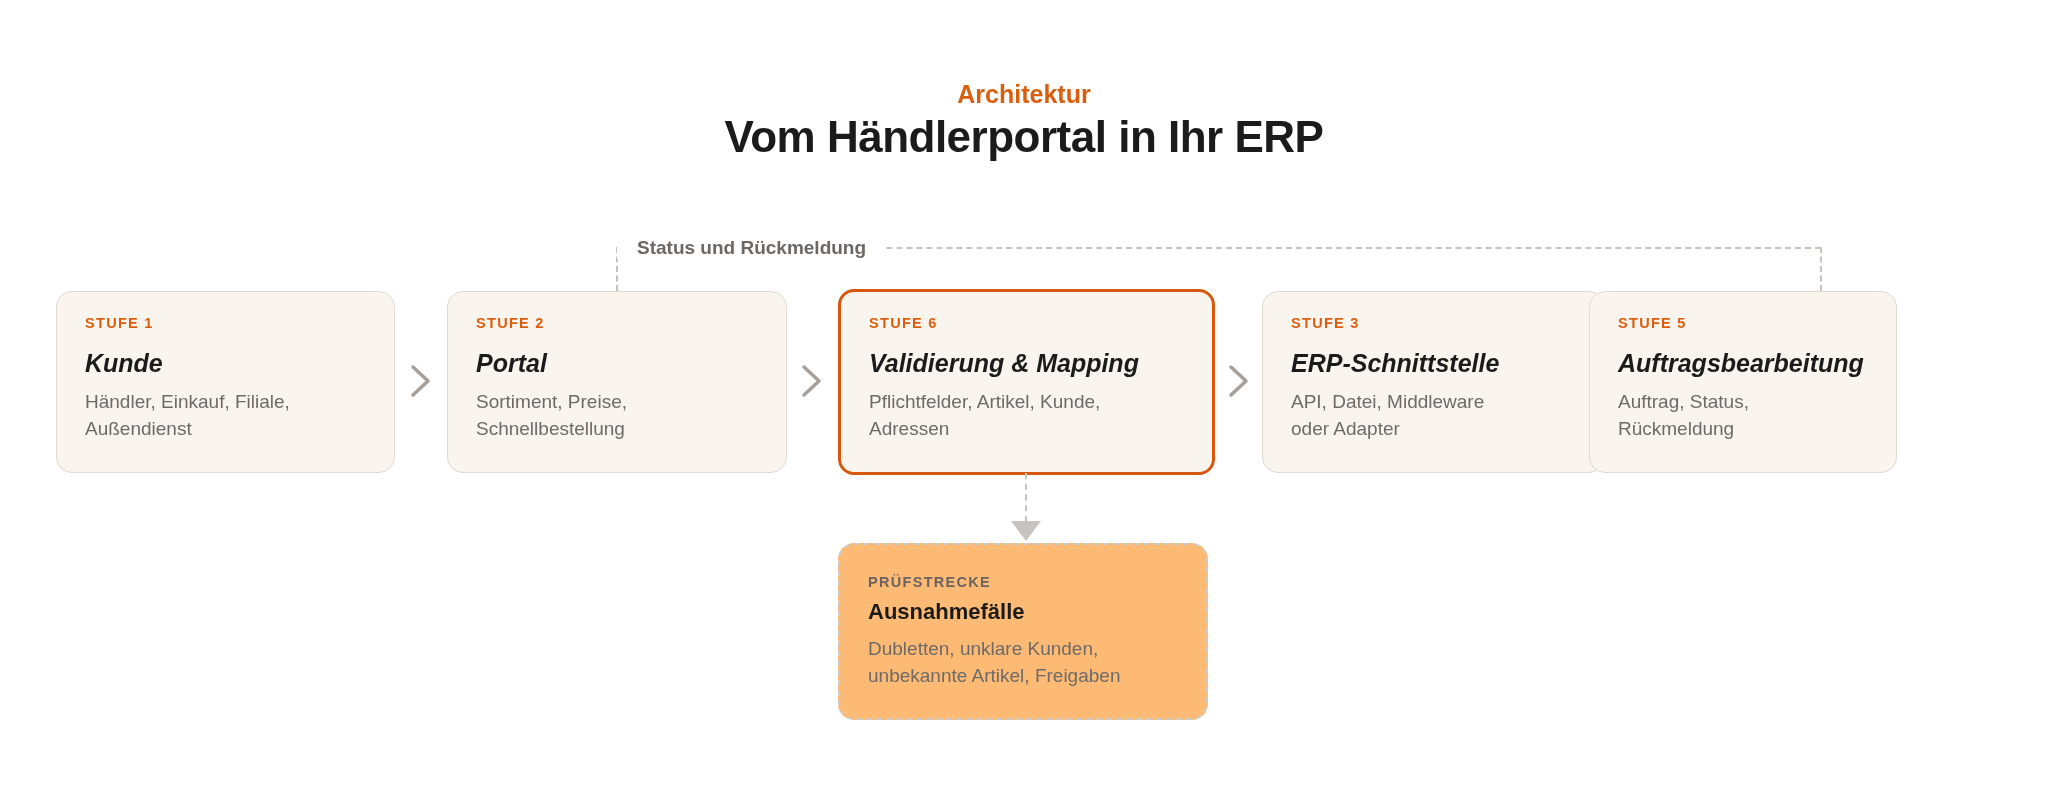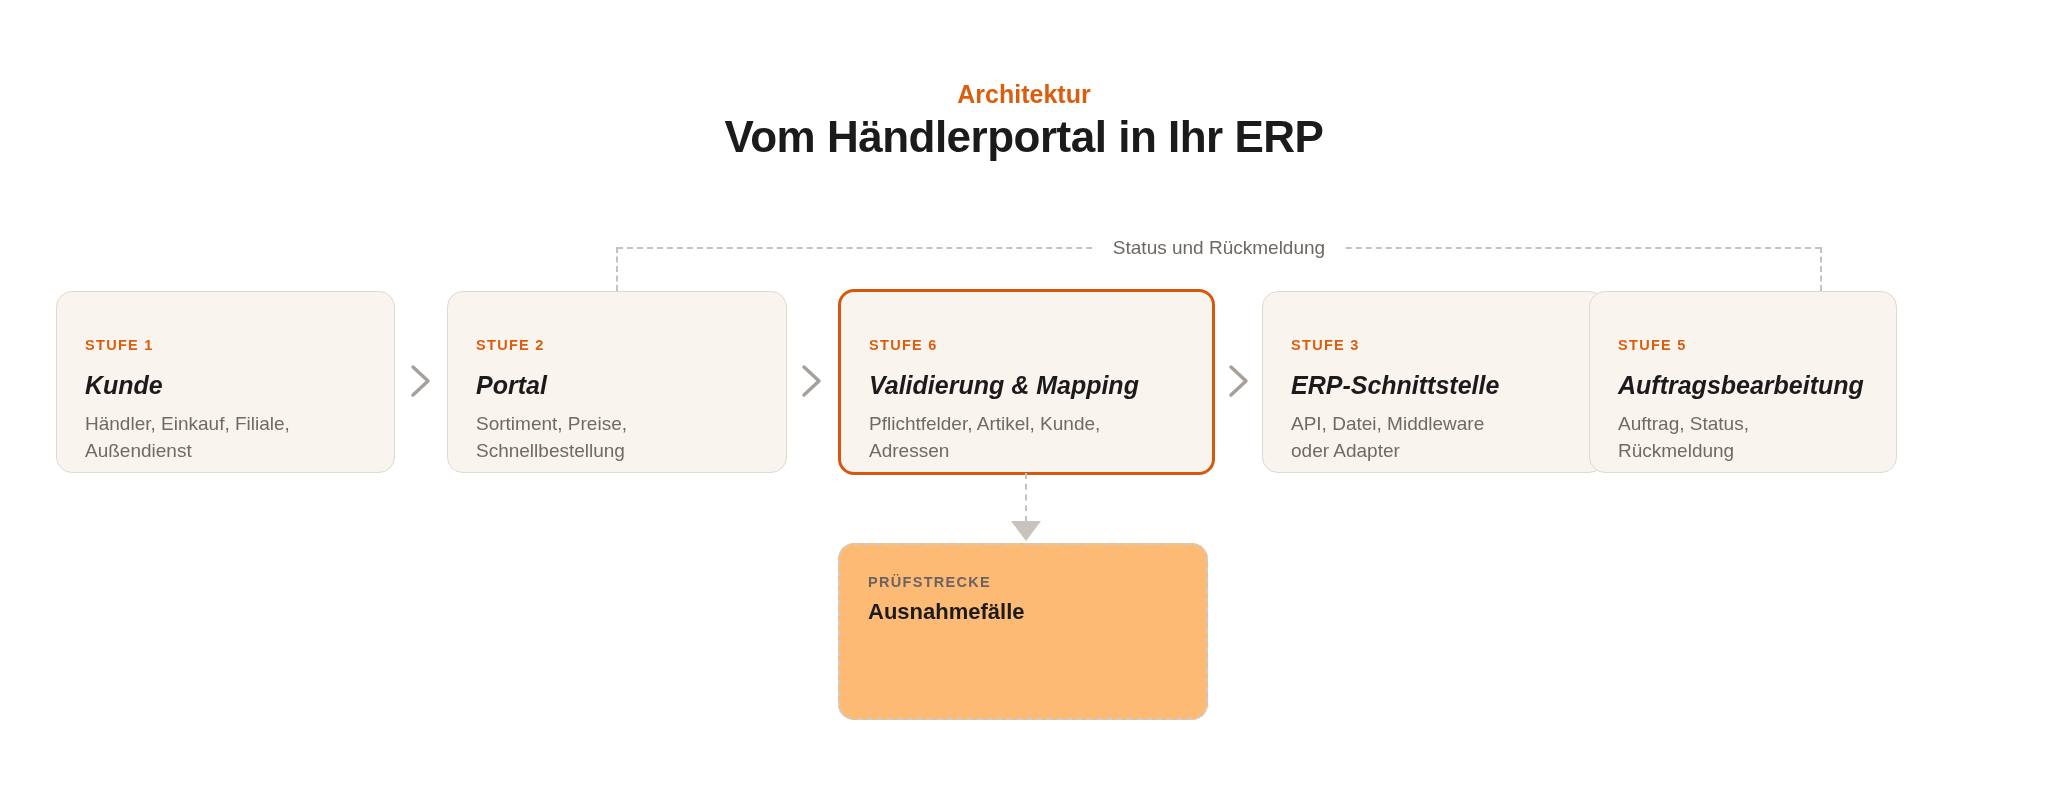--- a/index.html
+++ b/index.html
@@ -46,38 +46,38 @@
     position: absolute;
     top: 247px; height: 44px; width: 0;
     border-left: 2px dashed #C7C2BD;
   }
   .fb-left  { left: 616px; }
   .fb-right { left: 1820px; }
   .fb-label-wrap {
     position: absolute;
     left: 617px; top: 232px;
     width: 1204px; height: 32px;
-    display: flex; align-items: center; justify-content: center;
+    display: flex; align-items: center;  font-weight: bold;
   }
   .fb-label {
     background: #ffffff;
     padding: 0 20px;
     font-size: 19px;
     color: #6E6762;
     white-space: nowrap;
   }
 
   
   .stage-card {
     position: absolute;
     top: 291px; height: 182px;
     background: #FAF4EE;
     border: 1.5px solid #DFD9D3;
     border-radius: 16px;
-    padding: 44px 28px 0 28px;
+    padding: 22px 28px 0 28px;
   }
   .stage-card.active {
     top: 289px; height: 186px;
     border: 3px solid #D6570D;
   }
   .stage-kicker {
     font-size: 14.5px;
     font-weight: 700;
     letter-spacing: 1.3px;
     color: #DB5E0F;
@@ -218,15 +218,17 @@
     <p class="stage-desc">Auftrag, Status,
 Rückmeldung</p>
   </section>
 
   <div class="exc-line-v"></div>
   <div class="exc-arrow"></div>
 
   <section class="exception-box">
     <div class="exc-kicker">PRÜFSTRECKE</div>
     <h2 class="exc-title">Ausnahmefälle</h2>
+    <p class="exc-desc">Dubletten, unklare Kunden,
+unbekannte Artikel, Freigaben</p>
   </section>
 
 </div>
 
 </body></html>

